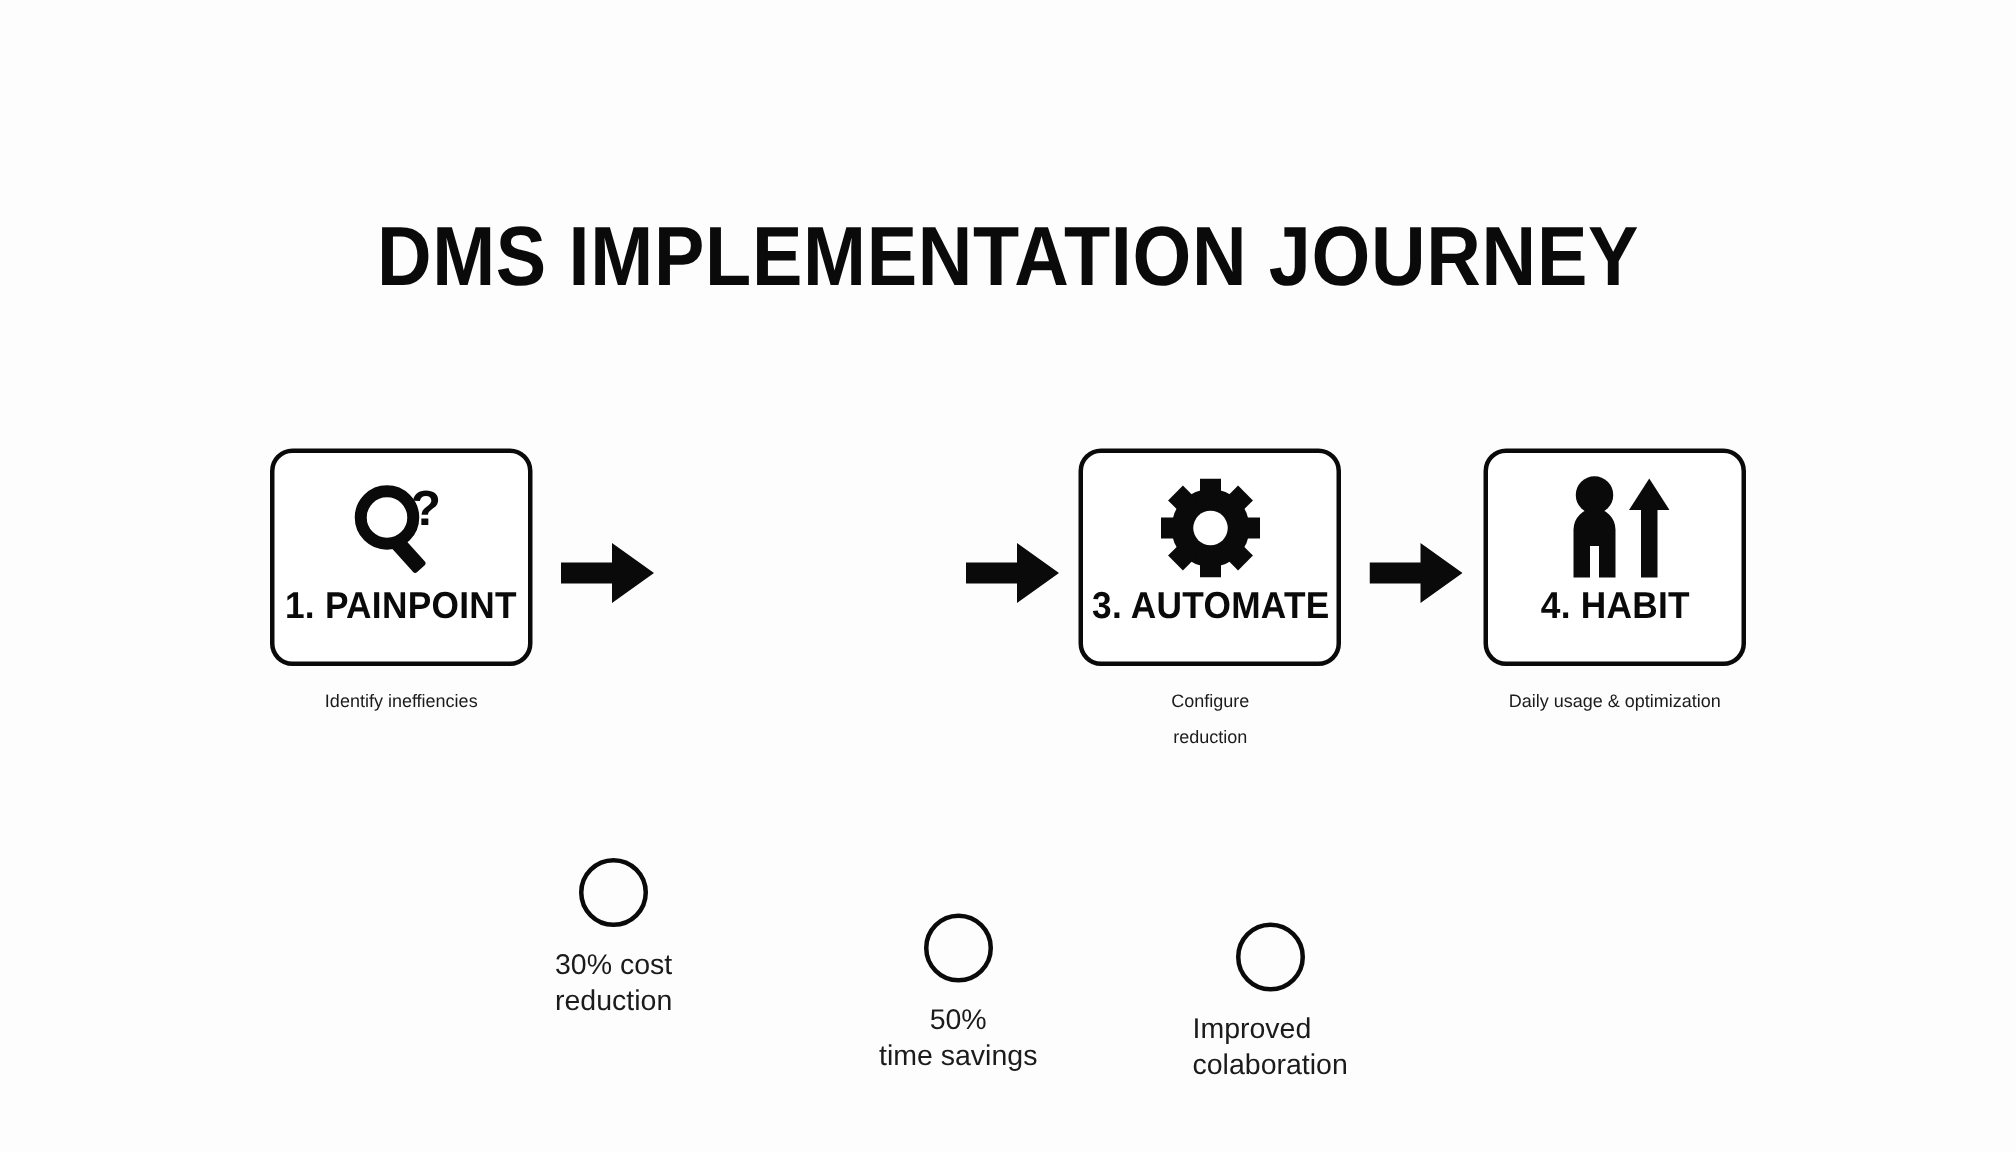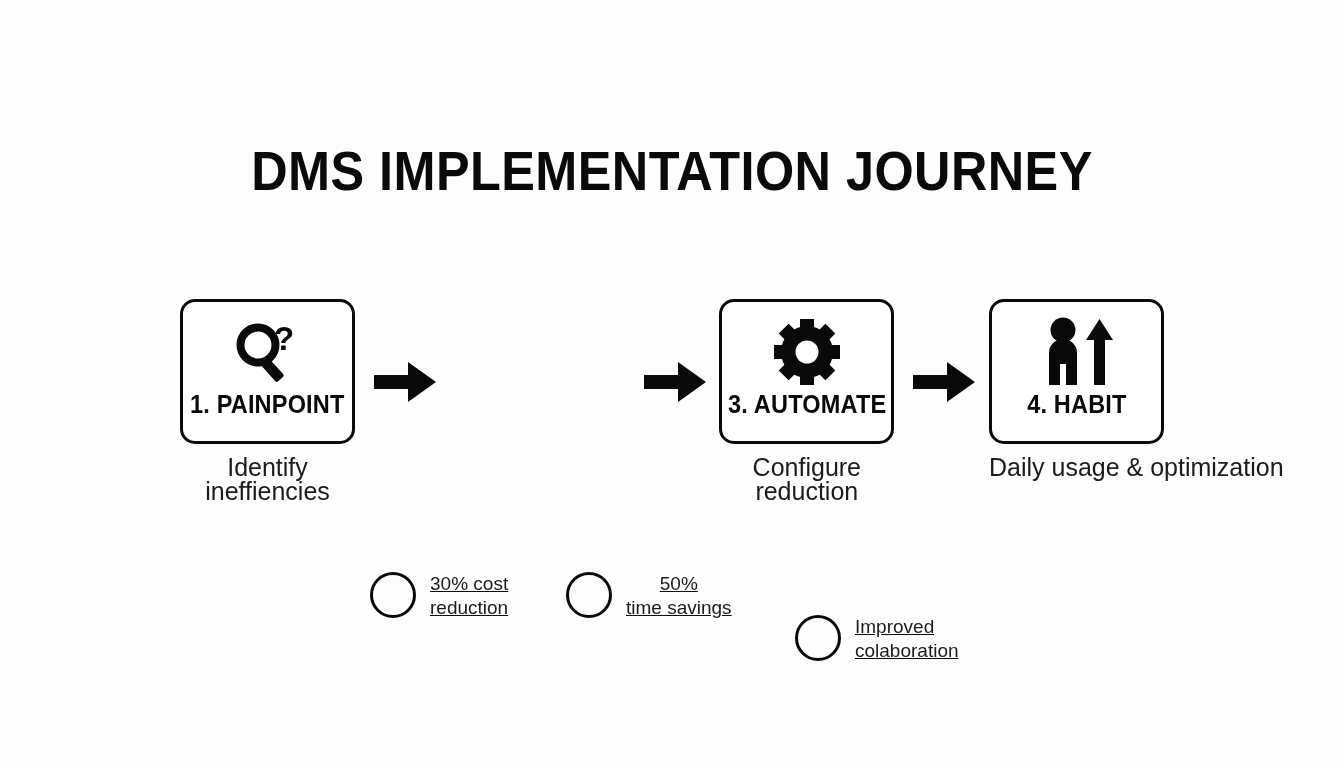--- a/index.html
+++ b/index.html
@@ -87,21 +87,21 @@
     line-height: 28px;
     letter-spacing: 0.2px;
     color: #0a0a0a;
     white-space: nowrap;
     transform: scaleX(0.94);
   }
 
   .card-caption {
     margin-top: 11px;
     text-align: center;
-    font-size: 25px;
+    font-size: 12px;
     line-height: 24px;
     color: #1b1b1b;
     white-space: pre-line;
   }
 
   .step.wide .card-caption {
     white-space: nowrap;
   }
 
   
@@ -118,26 +118,26 @@
     position: absolute;
     top: 572px;
     left: 370px;
     width: 604px;
     height: 60px;
   }
   .stat {
     position: absolute;
     top: 0;
     display: flex;
-    align-items: flex-start;
+    flex-direction: column;
+    align-items: center;
     gap: 14px;
-    text-decoration: underline;
   }
   .stat.s0 { left: 0px; }
-  .stat.s1 { left: 196px; }
+  .stat.s1 { left: 216px; margin-top: 37px; }
   .stat.s2 { left: 425px; margin-top: 43px; }
 
   .stat-circle {
     flex: 0 0 auto;
     width: 40px;
     height: 40px;
     border: 3.2px solid #0a0a0a;
     border-radius: 50%;
     background: transparent;
   }

